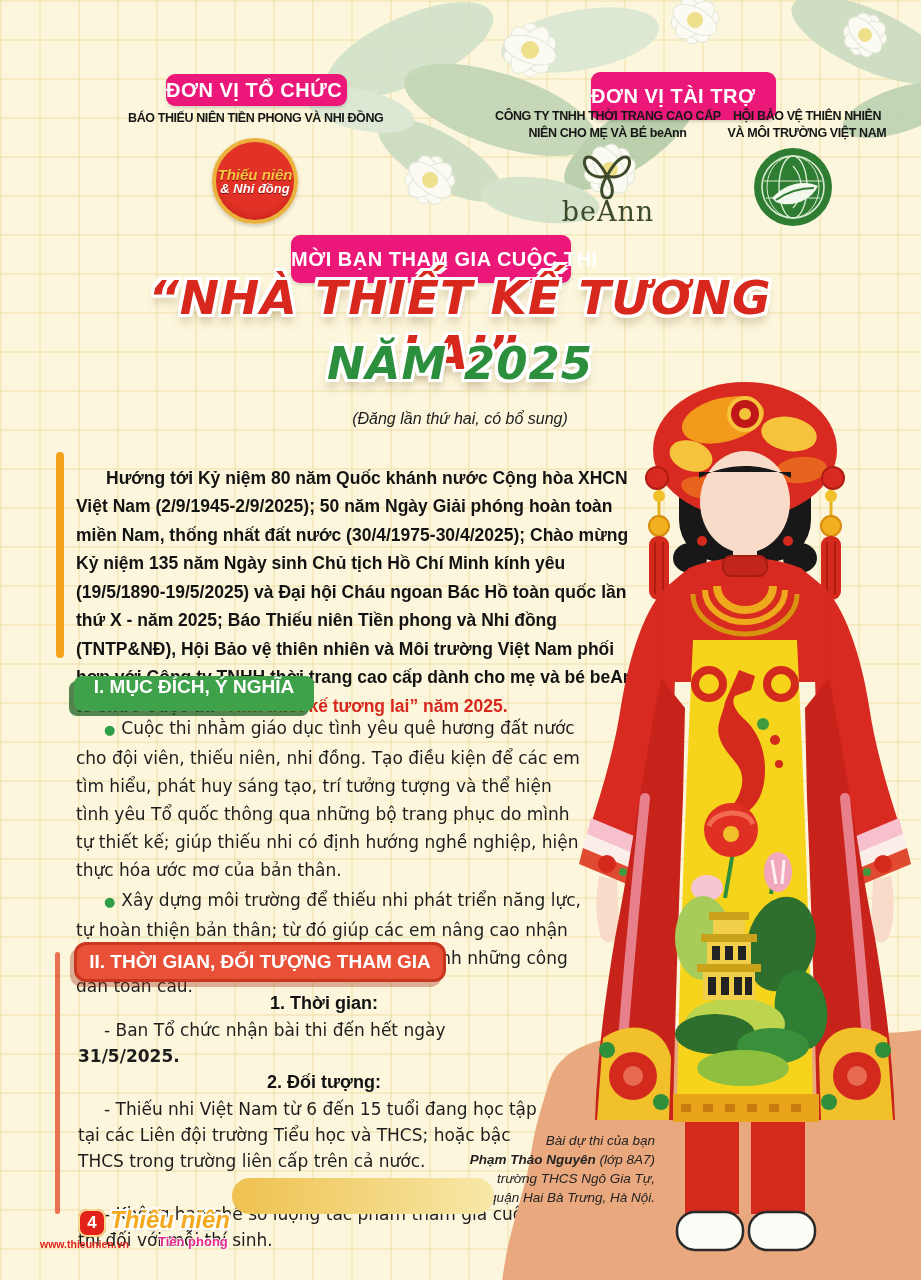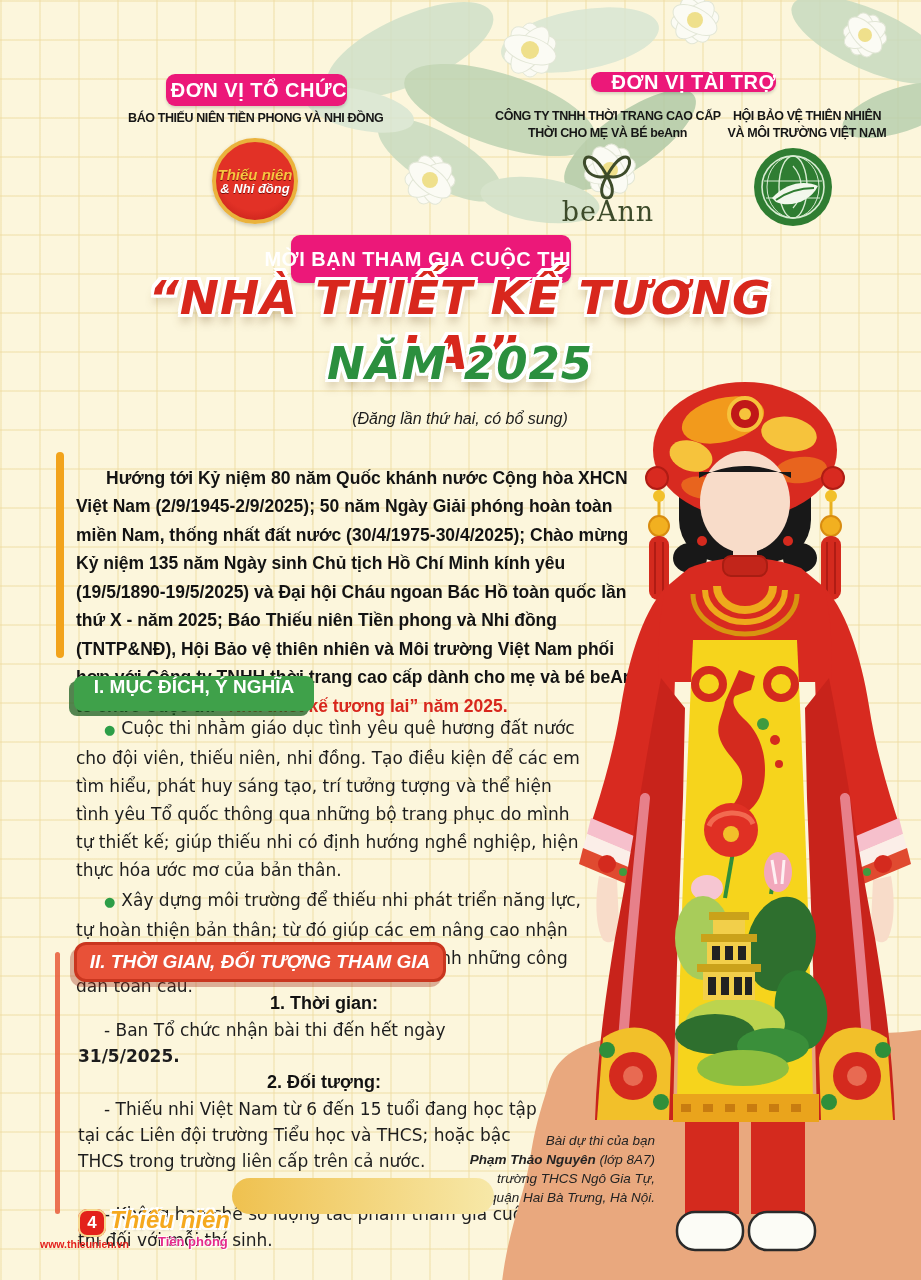--- a/index.html
+++ b/index.html
@@ -9,21 +9,21 @@
     background-color:#fcf6dc;
     background-image:
       linear-gradient(rgba(238,220,160,.45) 2px, transparent 2px),
       linear-gradient(90deg, rgba(238,220,160,.45) 2px, transparent 2px);
     background-size:39px 39px;
   }
   .abs{position:absolute;}
   
   .pink-banner{
     position:absolute; background:#ec1879; color:#fff; font-weight:bold;
-    border-radius:9px; display:flex; align-items:center; justify-content:flex-end;
+    border-radius:9px; display:flex; align-items:center; justify-content:flex-start;
     font-size:20px; letter-spacing:.5px; box-shadow:0 2px 3px rgba(0,0,0,.15);
     white-space:nowrap;
   }
   .org-name,.sponsor-name{
     position:absolute; text-align:center; font-weight:bold; color:#161616;
     font-size:12.5px; letter-spacing:-0.4px; line-height:17px; white-space:nowrap;
   }
   
   .org-logo{
     position:absolute; width:78px; height:78px; border-radius:50%;
@@ -63,21 +63,21 @@
   .sec1-banner{
     position:absolute; left:74px; top:676px; width:240px; height:35px;
     background:#3fa14a; color:#fff; font-weight:bold; font-size:19px;
     display:flex; align-items:flex-start; justify-content:center; border-radius:8px;
     box-shadow:-5px 5px 0 rgba(27,94,32,.75); white-space:nowrap;
   }
   .sec2-banner{
     position:absolute; left:74px; top:942px; width:372px; height:40px;
     background:#e85138; border:3px solid #c9361f; color:#fff; font-weight:bold; font-size:19px;
     display:flex; align-items:center; justify-content:center; border-radius:12px;
-    box-shadow:-4px 5px 0 rgba(160,40,20,.35); box-sizing:border-box; white-space:nowrap;font-style:italic;
+    box-shadow:-4px 5px 0 rgba(160,40,20,.35); box-sizing:border-box; white-space:nowrap;
   }
   .sec2-bar{position:absolute; left:55px; top:952px; width:5px; height:262px; background:#e85a38; border-radius:3px; opacity:.85;}
   .body-copy{font-family:"DejaVu Sans", sans-serif; font-size:17px; line-height:28px; color:#1d1d1d;}
   .sec1-body{position:absolute; left:76px; top:714px; width:512px;}
   .sec1-body p{margin:0 0 2px 0; text-indent:28px;}
   .bullet-dot{color:#2d9e48; font-size:13px; margin-right:6px;}
   .sec2-body{position:absolute; left:78px; top:990px; width:466px;}
   .sec2-body .lbl{margin:0; text-indent:26px; font-family:"Liberation Sans",sans-serif; font-weight:bold; font-size:18px; line-height:27px; color:#111;text-align:center;}
   .sec2-body .txt{margin:0; text-indent:26px; line-height:26px;}
   
@@ -172,27 +172,27 @@
 
   <div class="pink-banner" style="left:166px; top:74px; width:181px; height:32px;">
     <span>ĐƠN VỊ TỔ CHỨC</span>
   </div>
   <div class="org-name" style="left:128px; top:110px; width:250px;">BÁO THIẾU NIÊN TIỀN PHONG VÀ NHI ĐỒNG</div>
   <div class="org-logo" style="left:212px; top:138px;">
     <span class="l1">Thiếu niên</span>
     <span class="l2">&amp; Nhi đồng</span>
   </div>
 
-  <div class="pink-banner" style="left:591px; top:72px; width:185px; height:20px;">
+  <div class="pink-banner" style="left:591px; top:72px; width:185px; height:48px;">
     <span>ĐƠN VỊ TÀI TRỢ</span>
   </div>
   <div class="sponsor-name" style="left:495px; top:108px; width:225px;">
     <div>CÔNG TY TNHH THỜI TRANG CAO CẤP</div>
     <div>
-      <span>THỜI CHO MẸ VÀ BÉ </span><span style="font-weight:900">beAnn</span>
+      <span>NIÊN CHO MẸ VÀ BÉ </span><span style="font-weight:900">beAnn</span>
     </div>
   </div>
   <div class="sponsor-name" style="left:712px; top:108px; width:190px;">
     <div>HỘI BẢO VỆ THIÊN NHIÊN</div>
     <div>VÀ MÔI TRƯỜNG VIỆT NAM</div>
   </div>
 
   <svg class="abs" style="left:578px; top:146px;" width="58" height="56" viewBox="0 0 58 56">
     <g fill="none" stroke="#3d4b2a" stroke-width="3" stroke-linecap="round">
       <path d="M29,30 C14,2 2,10 8,22 C12,31 22,32 29,30 Z"></path>

